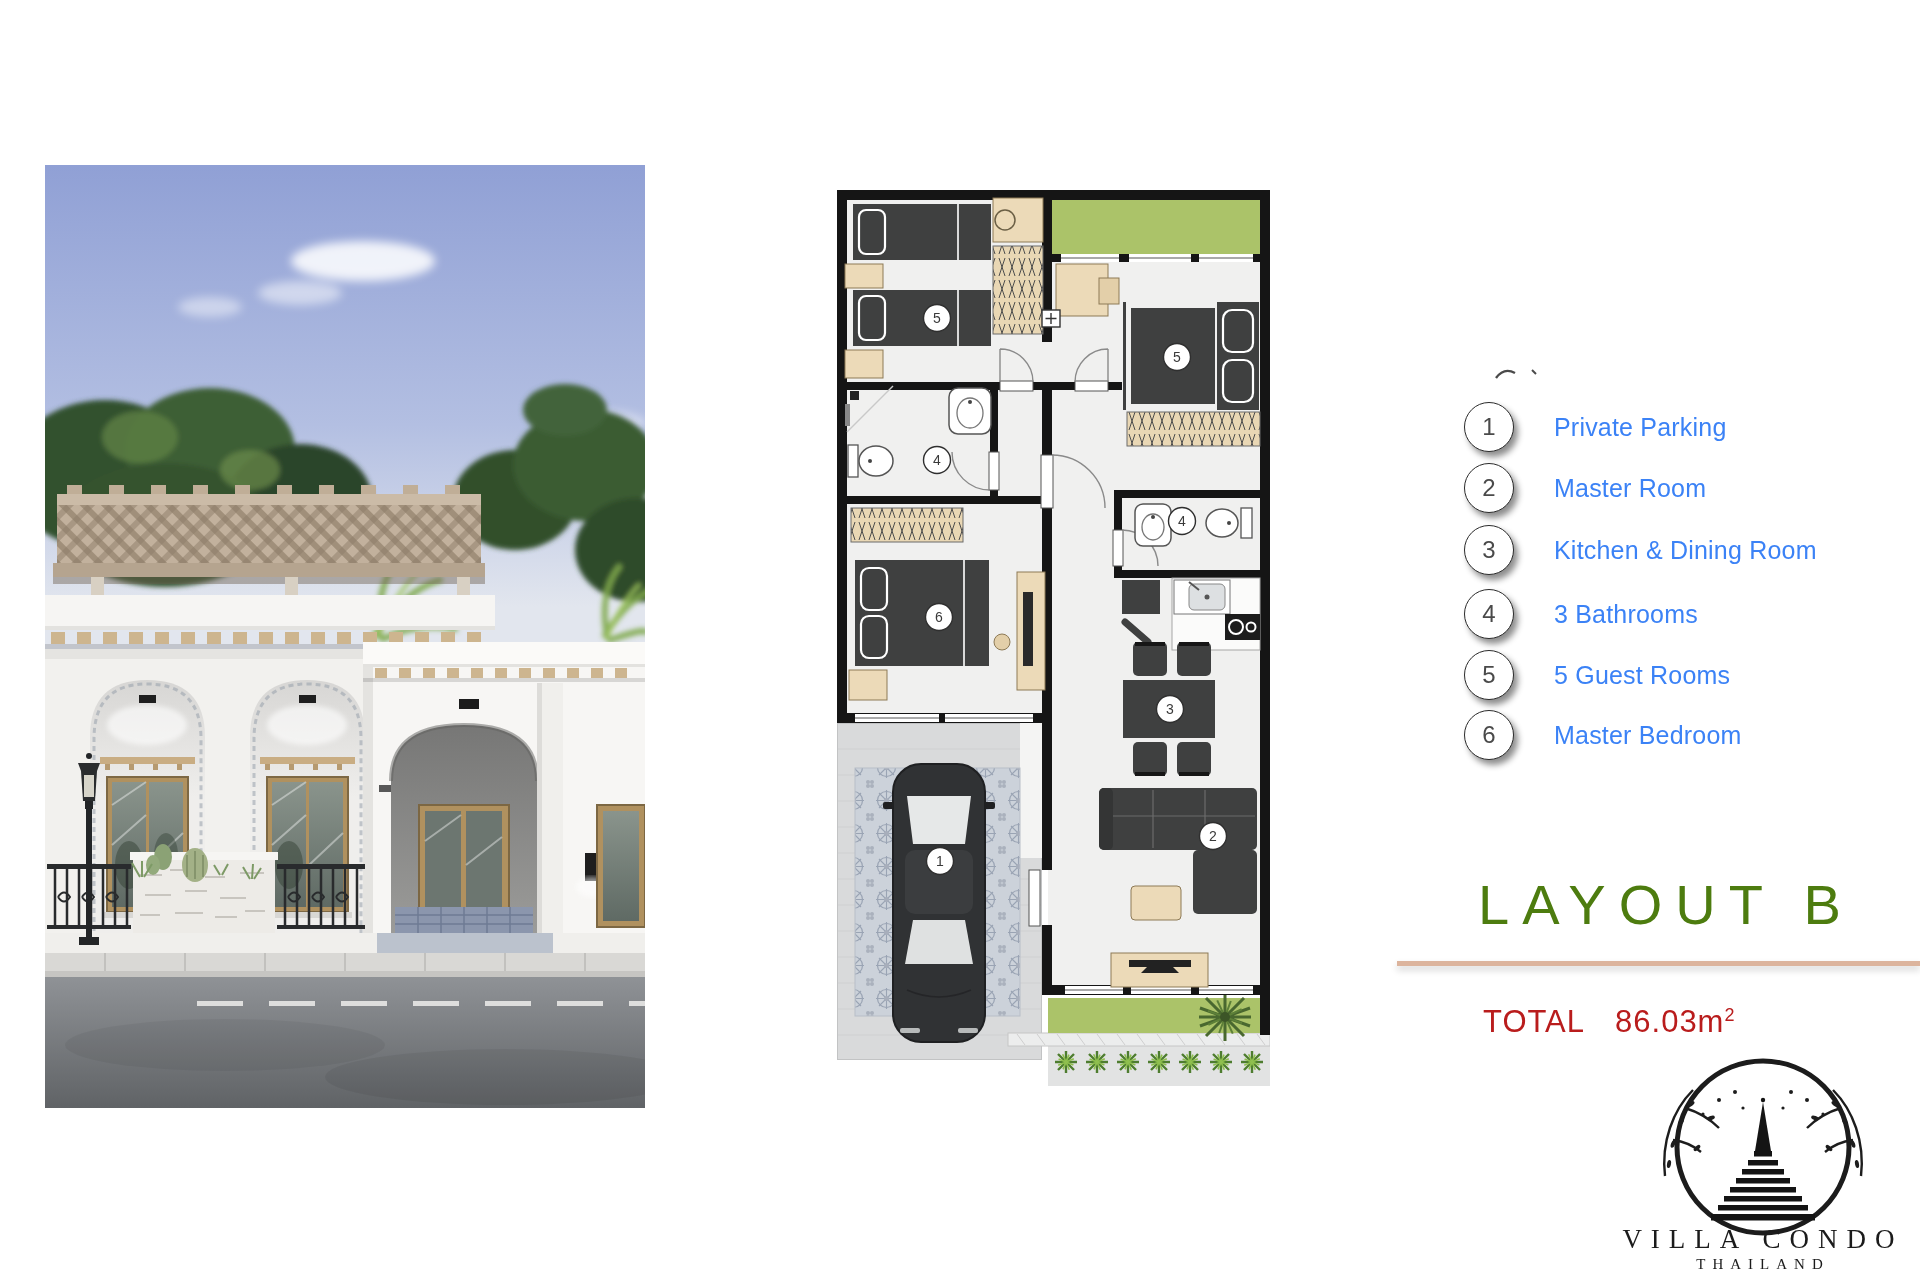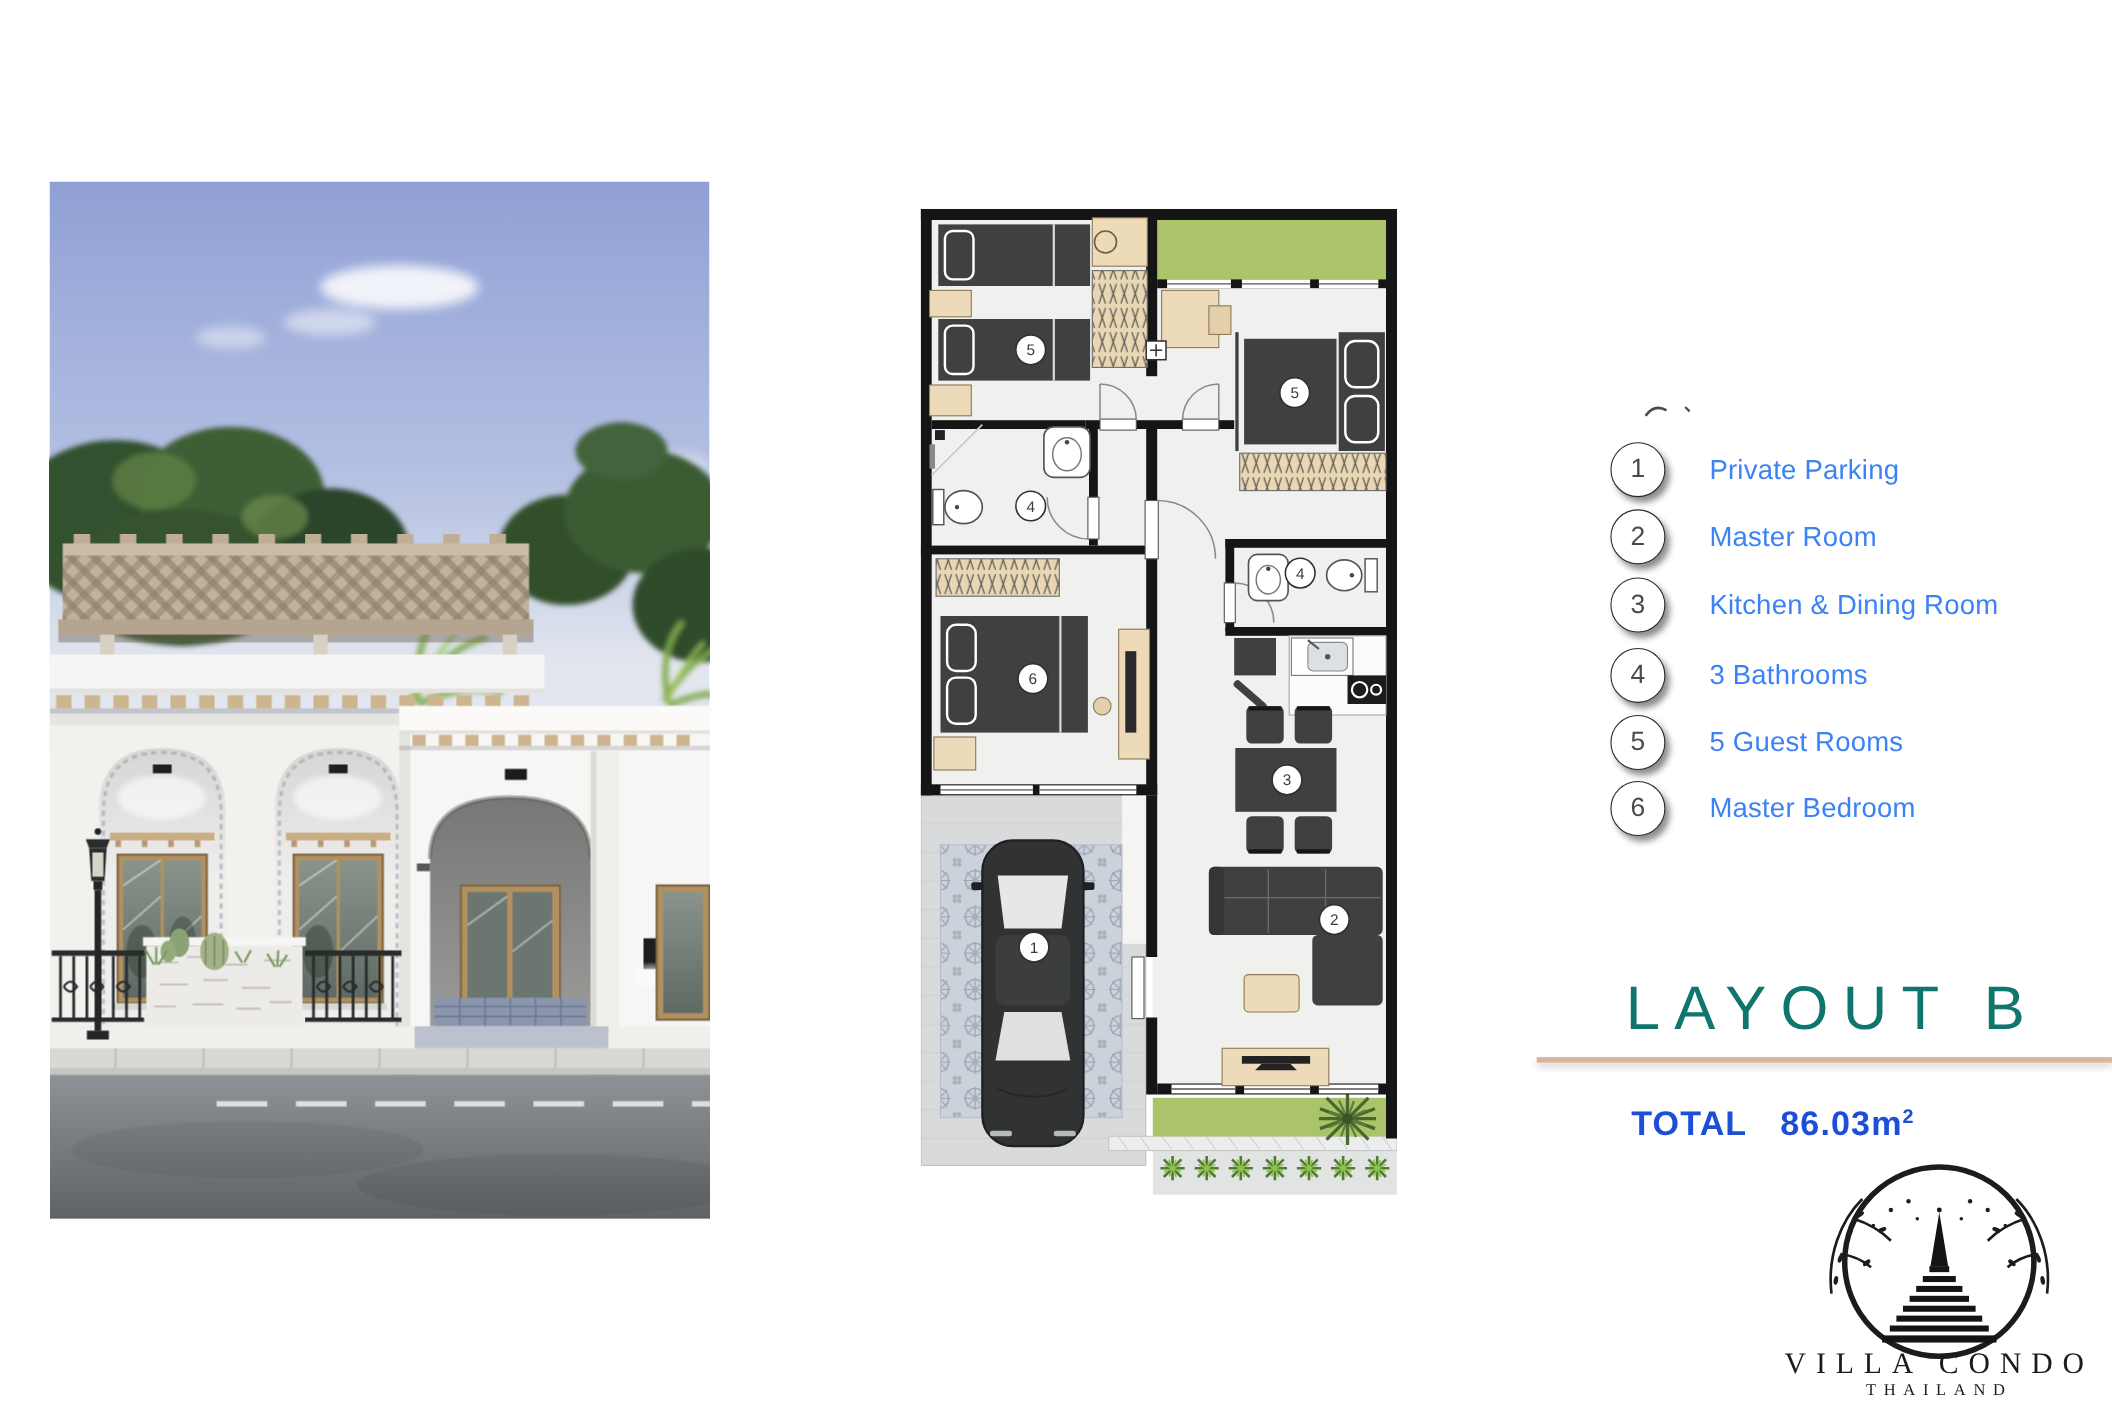--- a/index.html
+++ b/index.html
@@ -8,23 +8,23 @@
   .abs{position:absolute;}
 
   
   .legend-row{position:absolute;display:flex;align-items:center;height:48px;}
   .legend-circle{width:48px;height:48px;border-radius:50%;background:#fff;border:1.6px solid #2b2b2b;
     box-shadow:4px 5px 6px rgba(0,0,0,.45);display:flex;align-items:center;justify-content:center;
     font-size:24px;color:#4a4a4a;flex:0 0 auto;}
   .legend-label{margin-left:40px;font-size:25px;color:#3b82f6;letter-spacing:.2px;white-space:nowrap;}
 
   
-  .layout-title{font-size:56px;letter-spacing:13px;color:#0f766e;white-space:nowrap;margin-top:11px;}
+  .layout-title{font-size:56px;letter-spacing:13px;color:#4d7c0f;white-space:nowrap;}
   .divider{background:#dcb49d;box-shadow:0 4px 7px rgba(0,0,0,.18);}
-  .total-line{font-size:31px;color:#1d4ed8;letter-spacing:1px;white-space:nowrap;font-weight:bold;}
+  .total-line{font-size:31px;color:#b91c1c;letter-spacing:1px;white-space:nowrap;}
   .total-line .val{margin-left:30px;}
   .total-line sup{font-size:18px;}
 
   .brand{font-family:"Liberation Serif",serif;font-size:27px;letter-spacing:9px;color:#1b1b1b;text-align:center;white-space:nowrap;}
   .country{font-family:"Liberation Serif",serif;font-size:15px;letter-spacing:7px;color:#1b1b1b;text-align:center;white-space:nowrap;}
 </style>
 </head>
 <body>
 
 <div id="stage">

